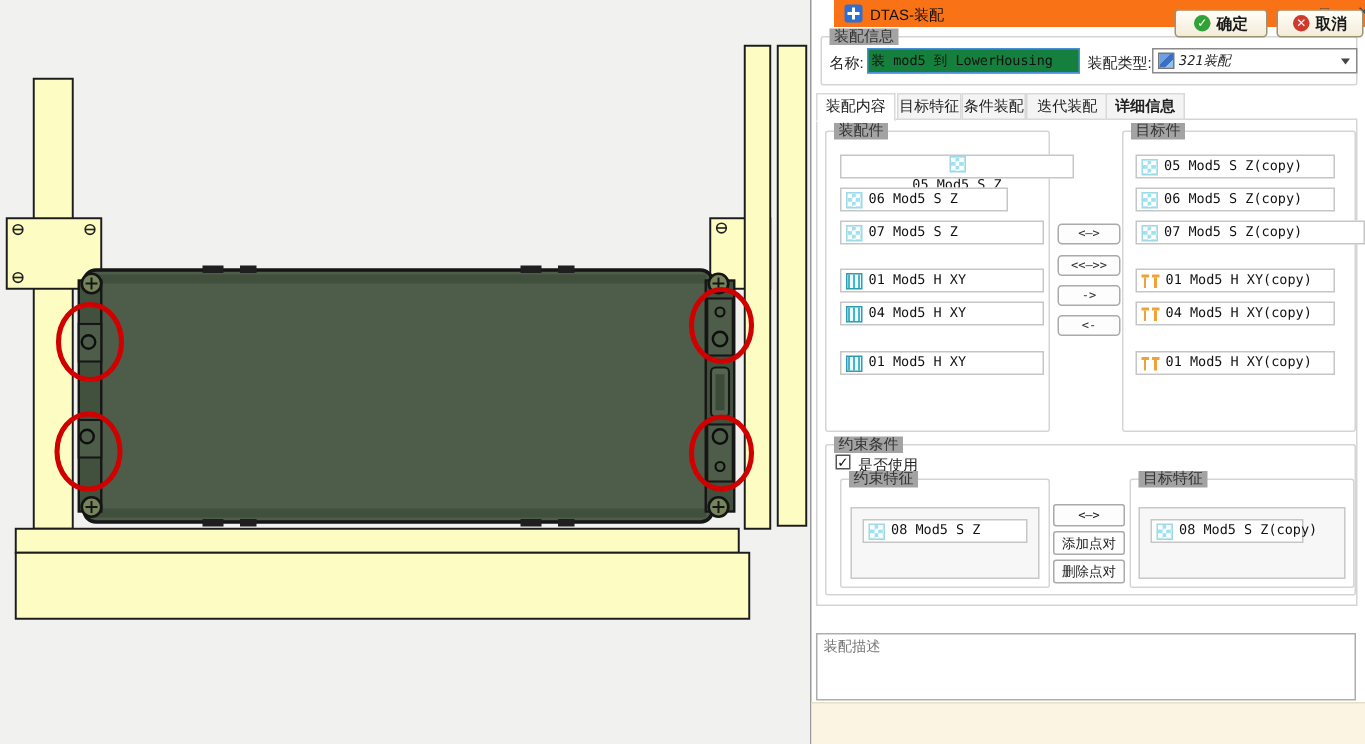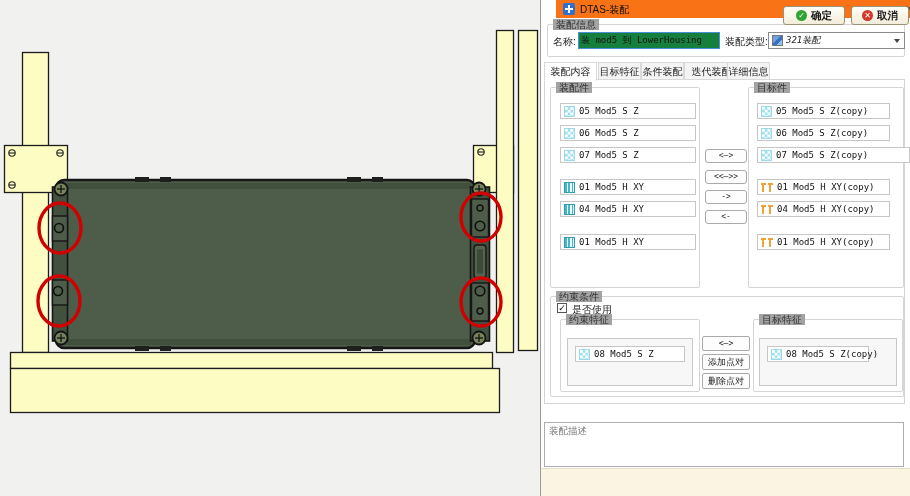--- a/index.html
+++ b/index.html
@@ -181,31 +181,31 @@
     <div class="combo">
       <span class="type-icon"></span>
       <span class="ctext">321装配</span>
       <span class="chev"></span>
     </div>
 
     <span class="tab active" style="left:3px;width:53px;">装配内容</span>
     <span class="tab" style="left:57px;width:43px;">目标特征</span>
     <span class="tab" style="left:100px;width:43px;">条件装配</span>
     <span class="tab" style="left:143px;width:55px;">迭代装配</span>
-    <span class="tab" style="left:186px;width:43px;">详细信息</span>
+    <span class="tab" style="left:196px;width:53px;font-weight:bold;">详细信息</span>
     <div class="tabpane"></div>
 
     <div class="group" style="left:9px;top:87px;width:150px;height:201px;"></div>
     <span class="group-label" style="left:15px;top:82px;">装配件</span>
 
-    <div class="li" style="left:19px;top:103px;width:136px;">
+    <div class="li" style="left:19px;top:103px;width:156px;flex-direction:column;">
       <span class="ic-surface"></span>
       <span class="lt">05 Mod5 S Z</span>
       </div>
-    <div class="li" style="left:19px;top:125px;width:136px;">
+    <div class="li" style="left:19px;top:125px;width:112px;">
       <span class="ic-surface"></span>
       <span class="lt">06 Mod5 S Z</span>
       </div>
     <div class="li" style="left:19px;top:147px;width:136px;">
       <span class="ic-surface"></span>
       <span class="lt">07 Mod5 S Z</span>
       </div>
     <div class="li" style="left:19px;top:179px;width:136px;">
       <span class="ic-hole"></span>
       <span class="lt">01 Mod5 H XY</span>

